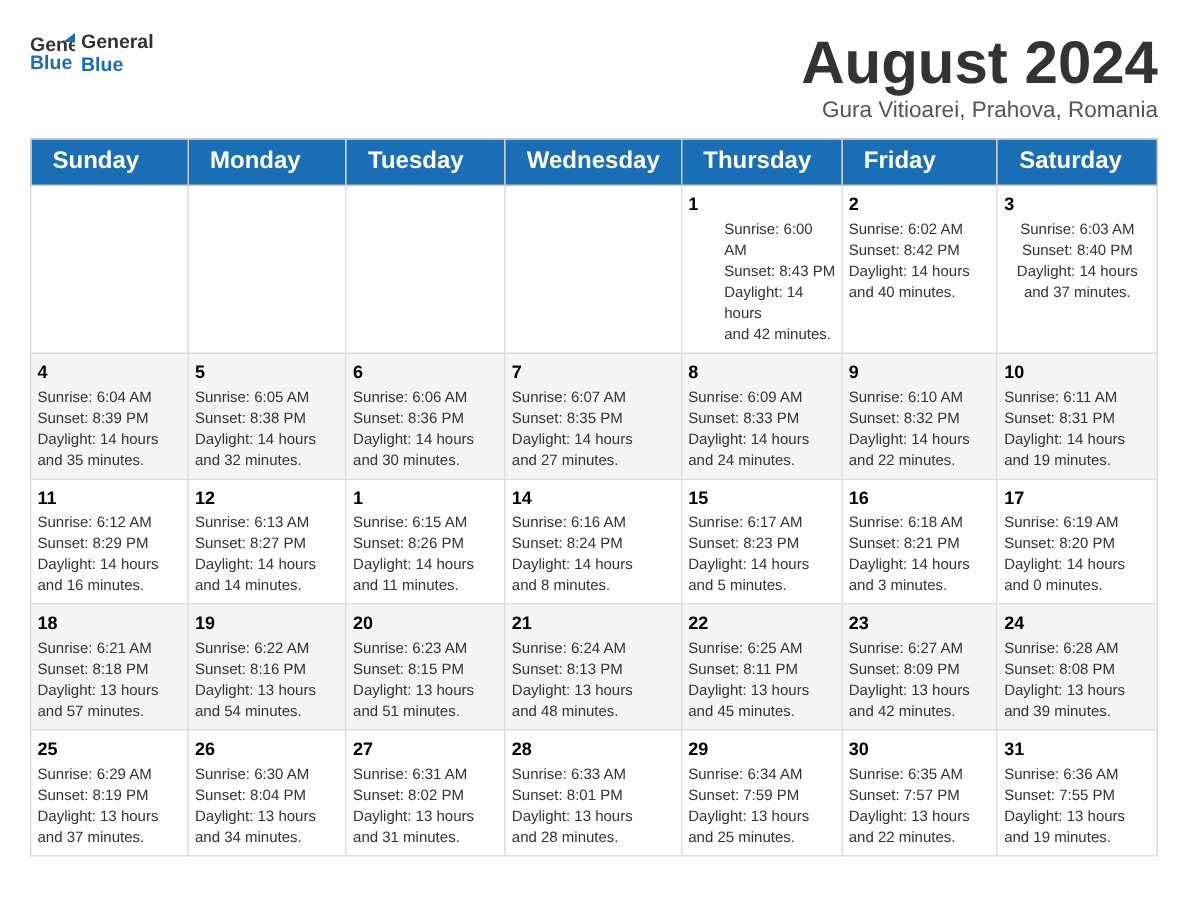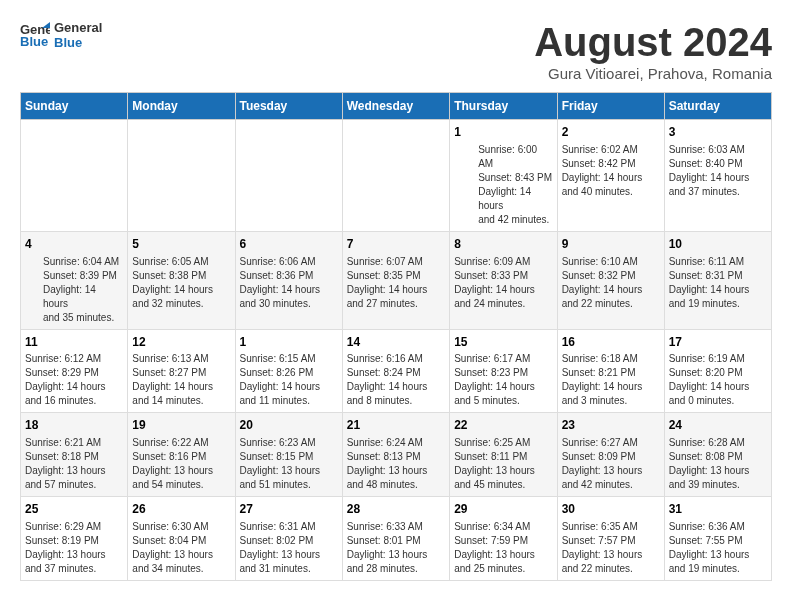--- a/index.html
+++ b/index.html
@@ -37,23 +37,23 @@
       font-size: 15px;
       color: #555;
     }
     table {
       width: 100%;
       border-collapse: collapse;
     }
     thead tr th {
       background-color: #1a6eb5;
       color: #fff;
-      font-size: 12px;
+      font-size: 16px;
       font-weight: bold;
-      padding: 6px 4px;
+      padding: 6px 14px;
       text-align: left;
       border: 1px solid #ccc;
     }
     tbody tr td {
       width: 108px;
       min-height: 80px;
       vertical-align: top;
       padding: 4px;
       border: 1px solid #ddd;
       font-size: 10px;
@@ -124,30 +124,30 @@
         </td>
         <td>
           <div class="day-num">2</div>
           <div class="day-info" style="white-space: pre-line;">Sunrise: 6:02 AM
 Sunset: 8:42 PM
 Daylight: 14 hours
 and 40 minutes.</div>
         </td>
         <td>
           <div class="day-num">3</div>
-          <div class="day-info" style="white-space: pre-line;">Sunrise: 6:03 AM
+          <div class="day-info" style="white-space: pre-line; text-align: center;">Sunrise: 6:03 AM
 Sunset: 8:40 PM
 Daylight: 14 hours
 and 37 minutes.</div>
         </td>
       </tr>
       <tr>
         <td>
           <div class="day-num">4</div>
-          <div class="day-info" style="white-space: pre-line; margin-left: 18px;">Sunrise: 6:04 AM
+          <div class="day-info" style="white-space: pre-line;">Sunrise: 6:04 AM
 Sunset: 8:39 PM
 Daylight: 14 hours
 and 35 minutes.</div>
         </td>
         <td>
           <div class="day-num">5</div>
           <div class="day-info" style="white-space: pre-line;">Sunrise: 6:05 AM
 Sunset: 8:38 PM
 Daylight: 14 hours
 and 32 minutes.</div>

